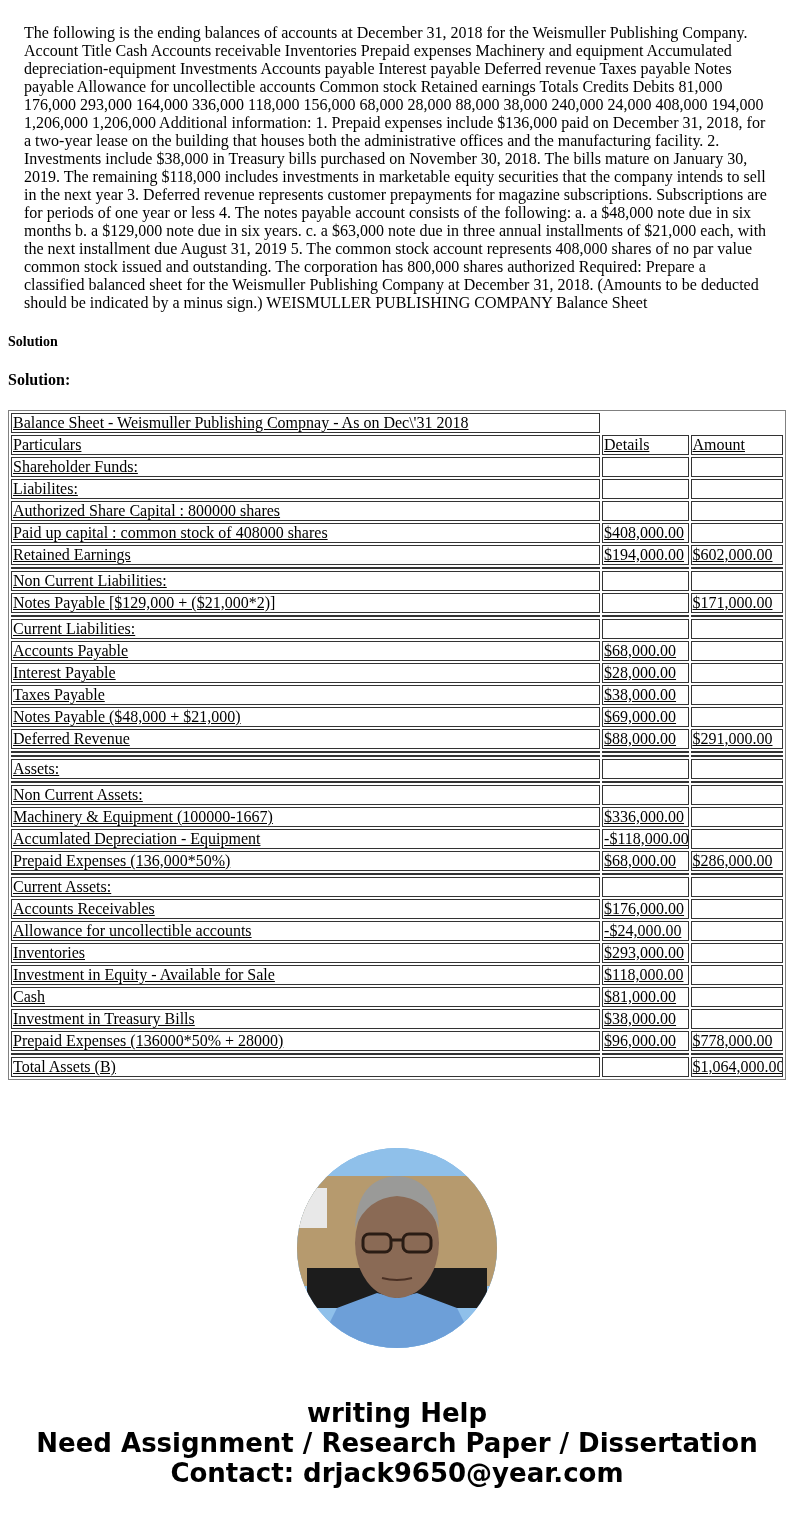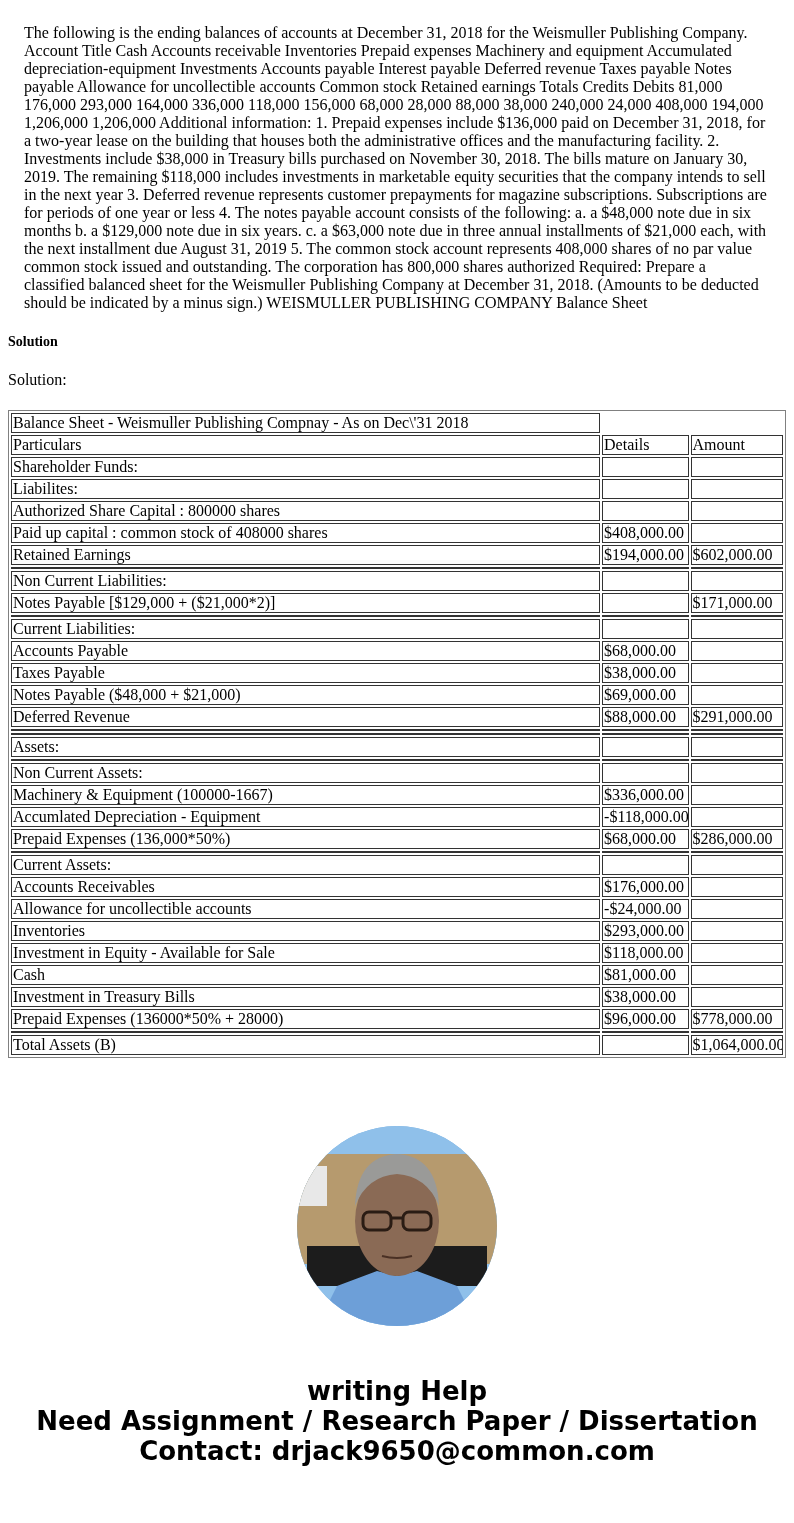--- a/index.html
+++ b/index.html
@@ -6,28 +6,29 @@
   body {
     width: 794px;
     font-family: "Liberation Serif", "DejaVu Serif", serif;
     font-size: 16px;
     color: #000;
     line-height: 18px;
   }
   .wrap { padding: 8px 8px 0 8px; }
   .question { margin: 16px; }
   h3.sol-h { font-size: 14px; font-weight: bold; margin: 19px 0 18px 0; line-height: 22px; }
-  h4.sol-sub { font-size: 16px; font-weight: normal; margin: 0 0 21px 0; line-height: 18px; }
+  h4.sol-sub { font-size: 16px; font-weight: bold; margin: 0 0 21px 0; line-height: 18px; }
 
   table.bs {
     border: 1px solid #808080;
     border-spacing: 2px;
     border-collapse: separate;
     width: 778px;
     table-layout: fixed;
+    text-decoration: underline;
   }
   table.bs td {
     border: 1px solid #333;
     padding: 0 1px;
     height: 18px;
     line-height: 18px;
     white-space: nowrap;
     overflow: hidden;
     vertical-align: middle;
   }
@@ -127,20 +128,25 @@
           <td>Current Liabilities:</td>
           <td></td>
           <td></td>
         </tr>
         <tr>
           <td>Accounts Payable</td>
           <td>$68,000.00</td>
           <td></td>
         </tr>
         <tr>
+          <td>Interest Payable</td>
+          <td>$28,000.00</td>
+          <td></td>
+        </tr>
+        <tr>
           <td>Taxes Payable</td>
           <td>$38,000.00</td>
           <td></td>
         </tr>
         <tr>
           <td>Notes Payable ($48,000 + $21,000)</td>
           <td>$69,000.00</td>
           <td></td>
         </tr>
         <tr>
@@ -260,15 +266,15 @@
         <rect x="106" y="86" width="28" height="18" rx="6" fill="none" stroke="#2a1c14" stroke-width="3"></rect>
         <line x1="94" y1="92" x2="106" y2="92" stroke="#2a1c14" stroke-width="3"></line>
         <path d="M85 130 Q100 134 115 130" stroke="#4a3024" stroke-width="2" fill="none"></path>
       </svg>
     </div>
   </div>
 
   <div class="ad">
     <div>writing Help</div>
     <div>Need Assignment / Research Paper / Dissertation</div>
-    <div>Contact: drjack9650@common.com</div>
+    <div>Contact: drjack9650@year.com</div>
   </div>
 </div>
 
 </body></html>

